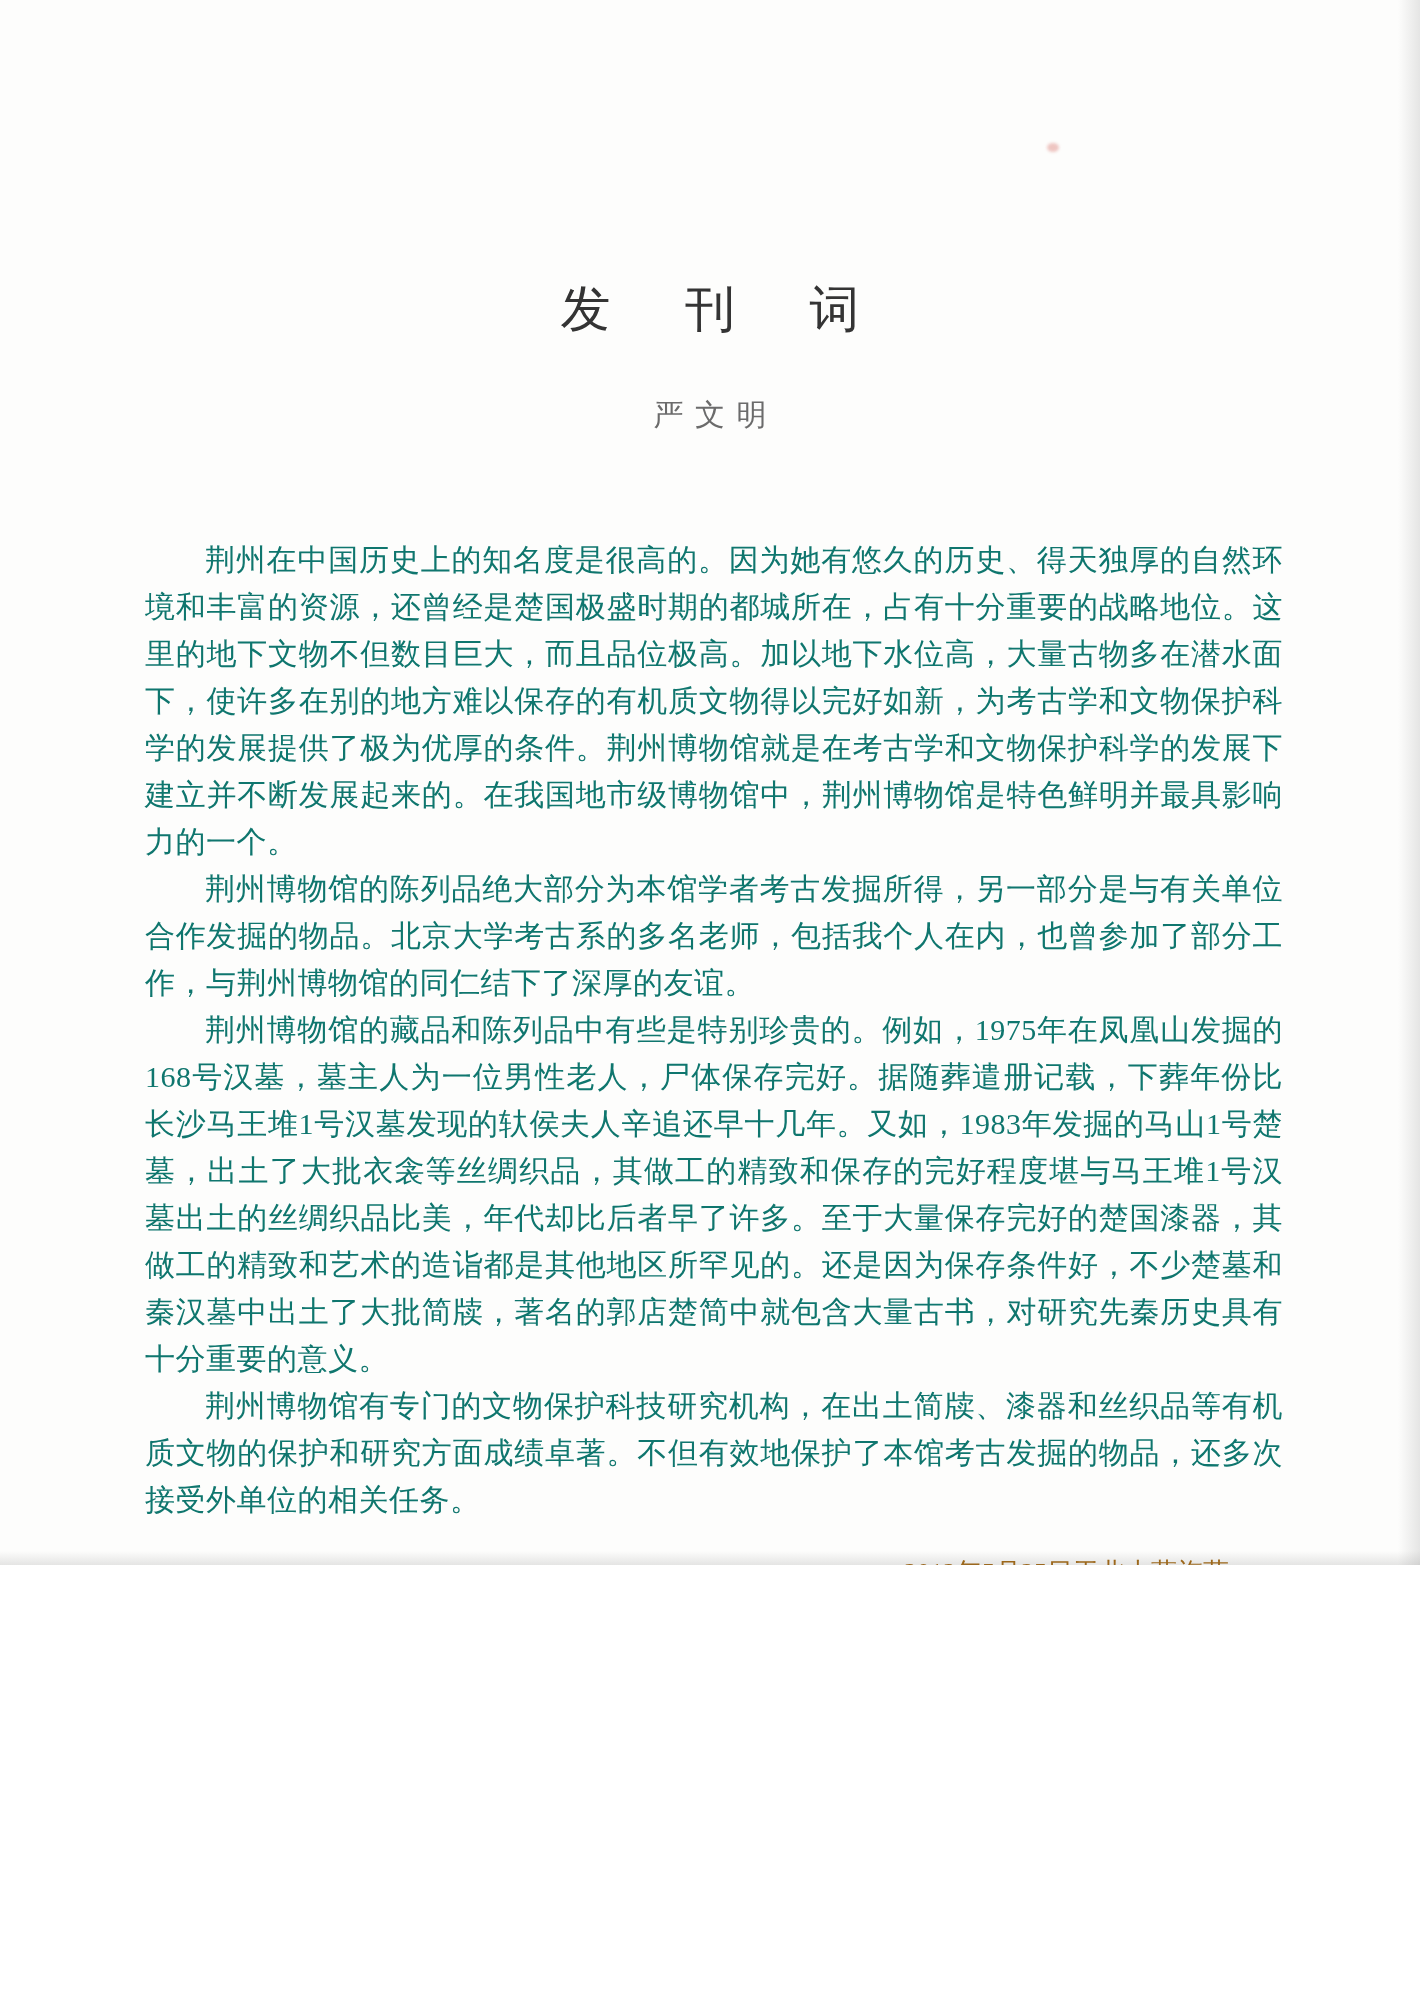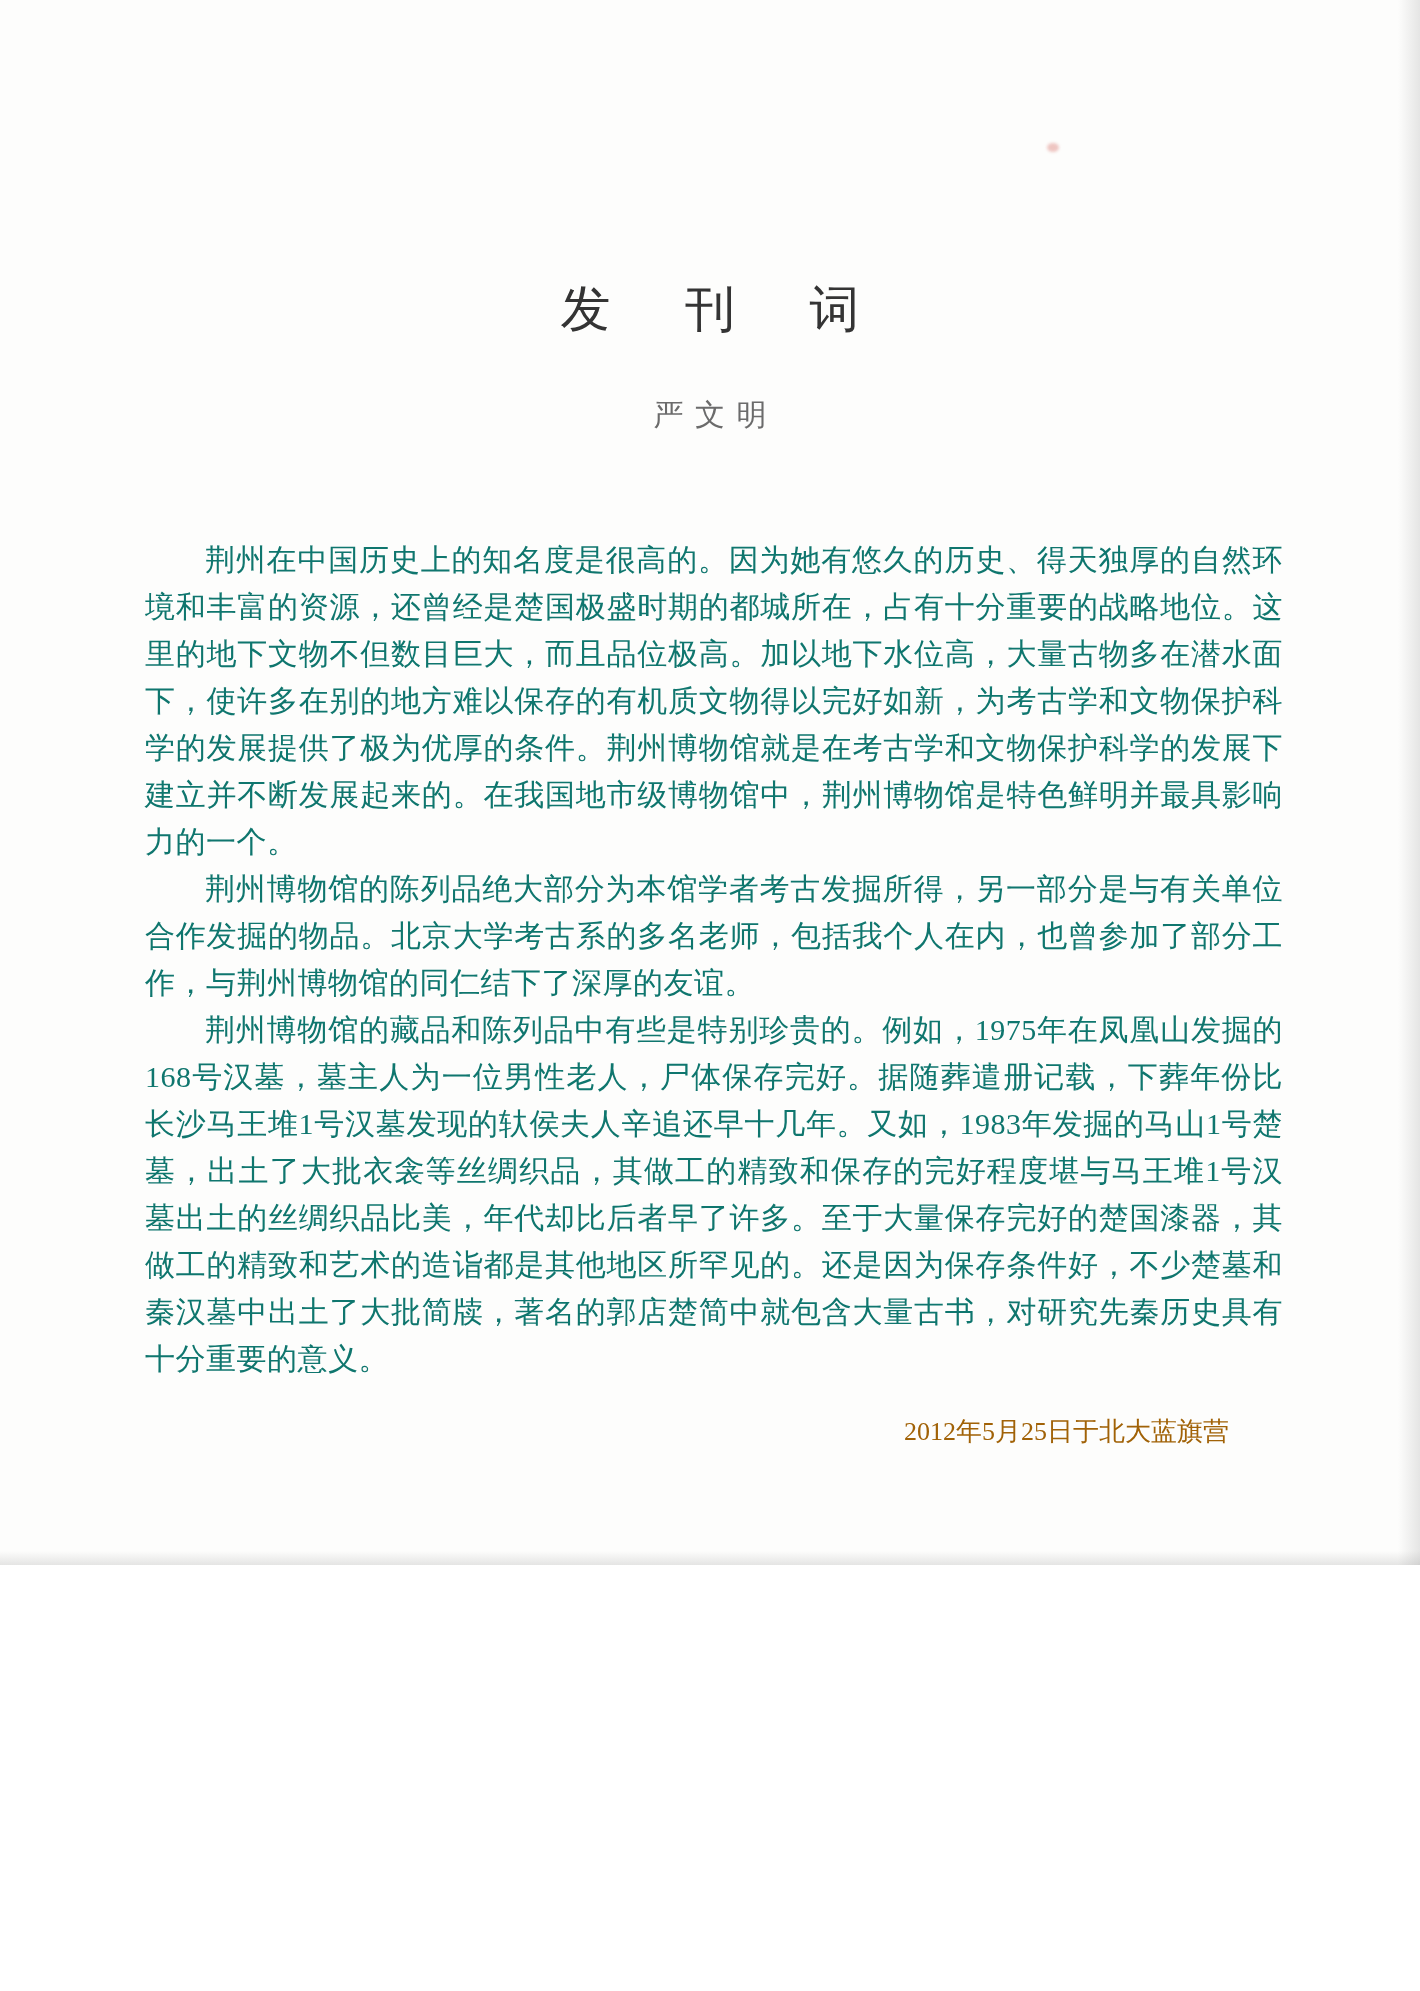--- a/index.html
+++ b/index.html
@@ -95,18 +95,19 @@
   <div class="pink-mark"></div>
 
   <h1 class="doc-title">发 刊 词</h1>
 
   <div class="doc-author">严文明</div>
 
   <div class="doc-body">
   <p class="para">荆州在中国历史上的知名度是很高的。因为她有悠久的历史、得天独厚的自然环境和丰富的资源，还曾经是楚国极盛时期的都城所在，占有十分重要的战略地位。这里的地下文物不但数目巨大，而且品位极高。加以地下水位高，大量古物多在潜水面下，使许多在别的地方难以保存的有机质文物得以完好如新，为考古学和文物保护科学的发展提供了极为优厚的条件。荆州博物馆就是在考古学和文物保护科学的发展下建立并不断发展起来的。在我国地市级博物馆中，荆州博物馆是特色鲜明并最具影响力的一个。</p>
       <p class="para">荆州博物馆的陈列品绝大部分为本馆学者考古发掘所得，另一部分是与有关单位合作发掘的物品。北京大学考古系的多名老师，包括我个人在内，也曾参加了部分工作，与荆州博物馆的同仁结下了深厚的友谊。</p>
       <p class="para">荆州博物馆的藏品和陈列品中有些是特别珍贵的。例如，1975年在凤凰山发掘的168号汉墓，墓主人为一位男性老人，尸体保存完好。据随葬遣册记载，下葬年份比长沙马王堆1号汉墓发现的轪侯夫人辛追还早十几年。又如，1983年发掘的马山1号楚墓，出土了大批衣衾等丝绸织品，其做工的精致和保存的完好程度堪与马王堆1号汉墓出土的丝绸织品比美，年代却比后者早了许多。至于大量保存完好的楚国漆器，其做工的精致和艺术的造诣都是其他地区所罕见的。还是因为保存条件好，不少楚墓和秦汉墓中出土了大批简牍，著名的郭店楚简中就包含大量古书，对研究先秦历史具有十分重要的意义。</p>
+      <p class="para">荆州博物馆有专门的文物保护科技研究机构，在出土简牍、漆器和丝织品等有机质文物的保护和研究方面成绩卓著。不但有效地保护了本馆考古发掘的物品，还多次接受外单位的相关任务。</p>
       <p class="dateline">2012年5月25日于北大蓝旗营</p>
     </div>
 
   <div class="edge-right"></div>
   <div class="edge-bottom"></div>
 </div>
 
 </body></html>

